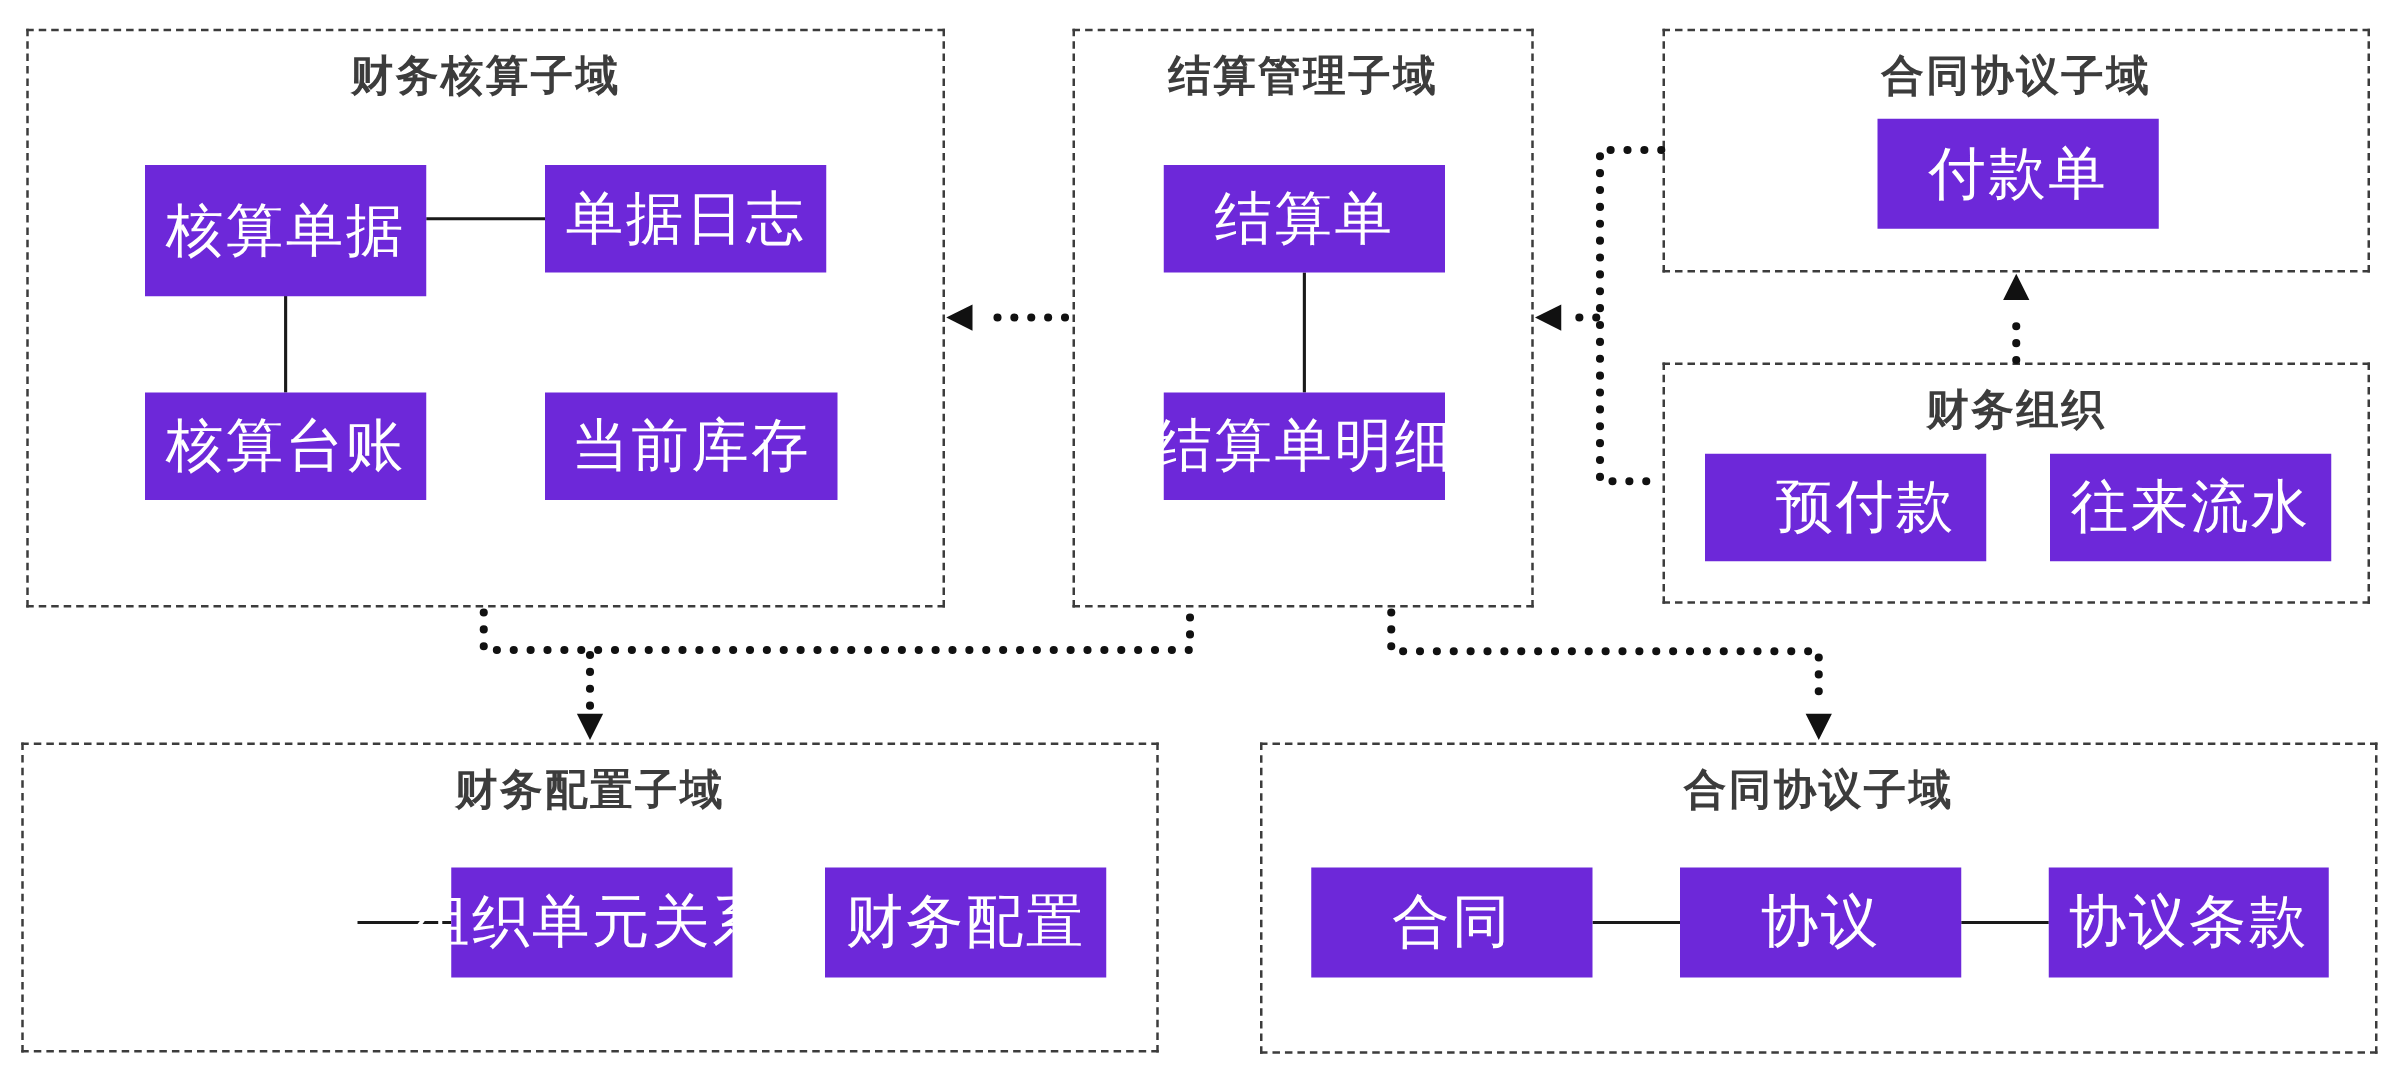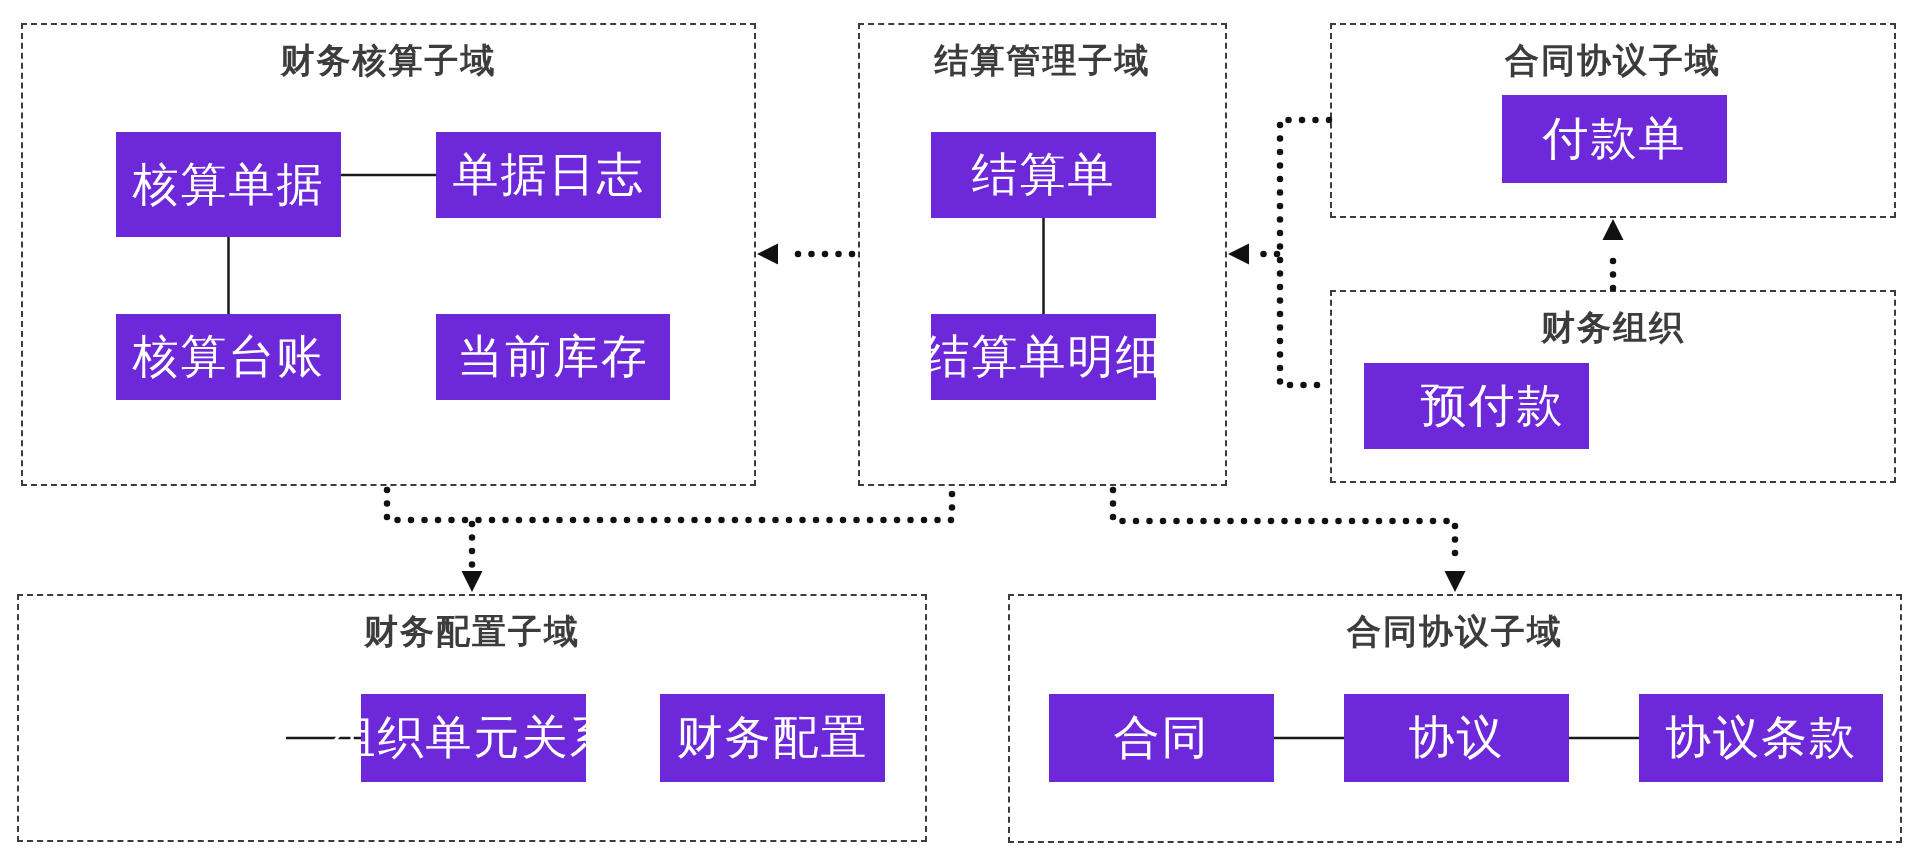--- a/index.html
+++ b/index.html
@@ -39,21 +39,21 @@
   #n-settlement-doc      {left:931px; top:132px;width:225px;height:86px;}
   #n-settlement-detail   {left:931px; top:314px;width:225px;height:86px;}
   #n-payment-doc         {left:1502px;top:95px; width:225px;height:88px;}
   #n-prepayment          {left:1364px;top:363px;width:225px;height:86px;padding-left:32px;}
   #n-transaction-flow    {left:1640px;top:363px;width:225px;height:86px;}
   #n-finance-org         {left:61px;  top:694px;width:225px;height:87px;}
   #n-org-unit-relation   {left:361px; top:694px;width:225px;height:88px;}
   #n-finance-config      {left:660px; top:694px;width:225px;height:88px;}
   #n-contract            {left:1049px;top:694px;width:225px;height:88px;}
   #n-agreement           {left:1344px;top:694px;width:225px;height:88px;}
-  #n-agreement-terms     {left:1639px;top:694px;width:244px;height:88px;}
+  #n-agreement-terms     {left:1639px;top:694px;width:224px;height:88px;}
 </style>
 </head>
 <body>
 
 <div id="stage">
 
   <div class="container" id="c-acct">
     <div class="ctitle">财务核算子域</div>
   </div>
   <div class="container" id="c-settle">
@@ -125,20 +125,21 @@
   <div class="node" id="n-document-log">单据日志</div>
   <div class="node" id="n-accounting-ledger">核算台账</div>
   <div class="node" id="n-current-inventory">当前库存</div>
 
   <div class="node" id="n-settlement-doc">结算单</div>
   <div class="node" id="n-settlement-detail">结算单明细</div>
 
   <div class="node" id="n-payment-doc">付款单</div>
 
   <div class="node" id="n-prepayment">预付款</div>
+  <div class="node" id="n-transaction-flow">往来流水</div>
 
   <div class="node" id="n-org-unit-relation">组织单元关系</div>
   <div class="node" id="n-finance-config">财务配置</div>
 
   <div class="node" id="n-agreement">协议</div>
   <div class="node" id="n-contract">合同</div>
   <div class="node" id="n-agreement-terms">协议条款</div>
 
 </div>
 

